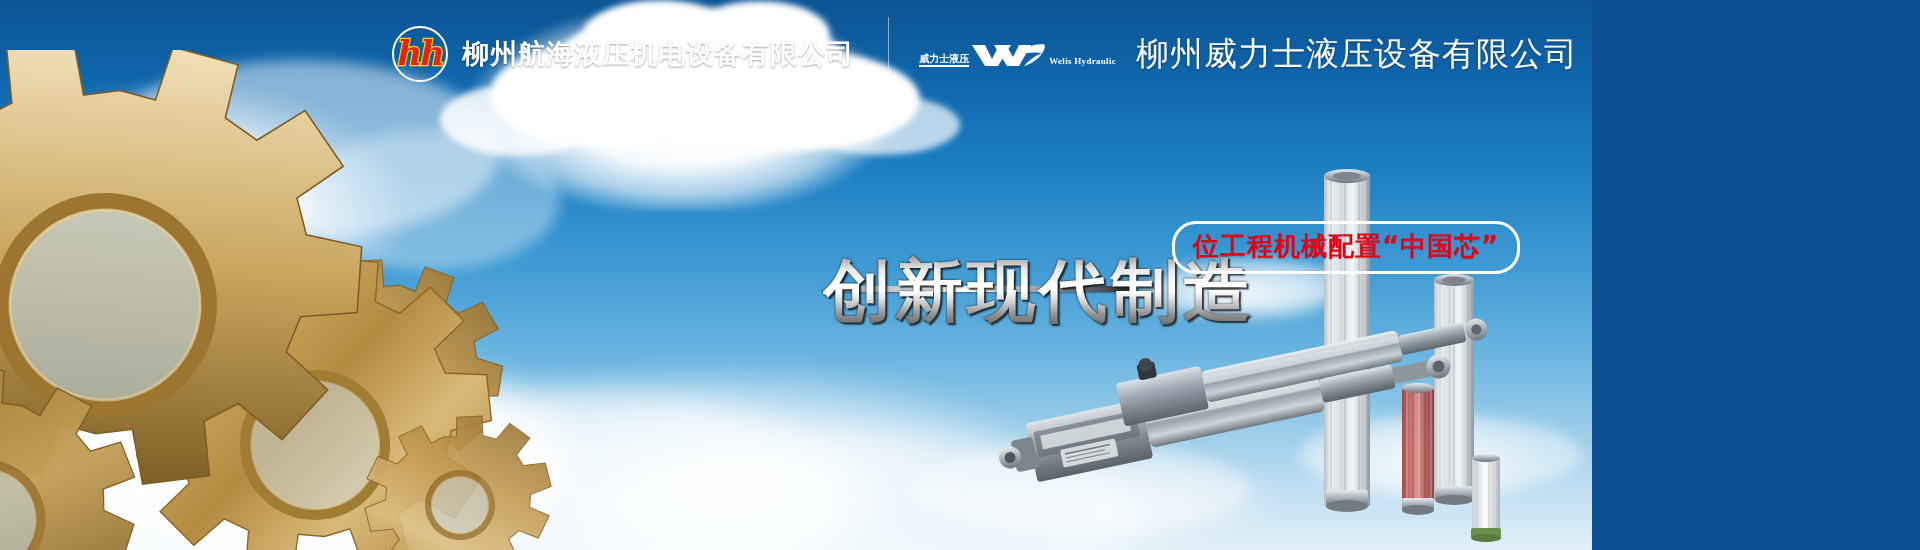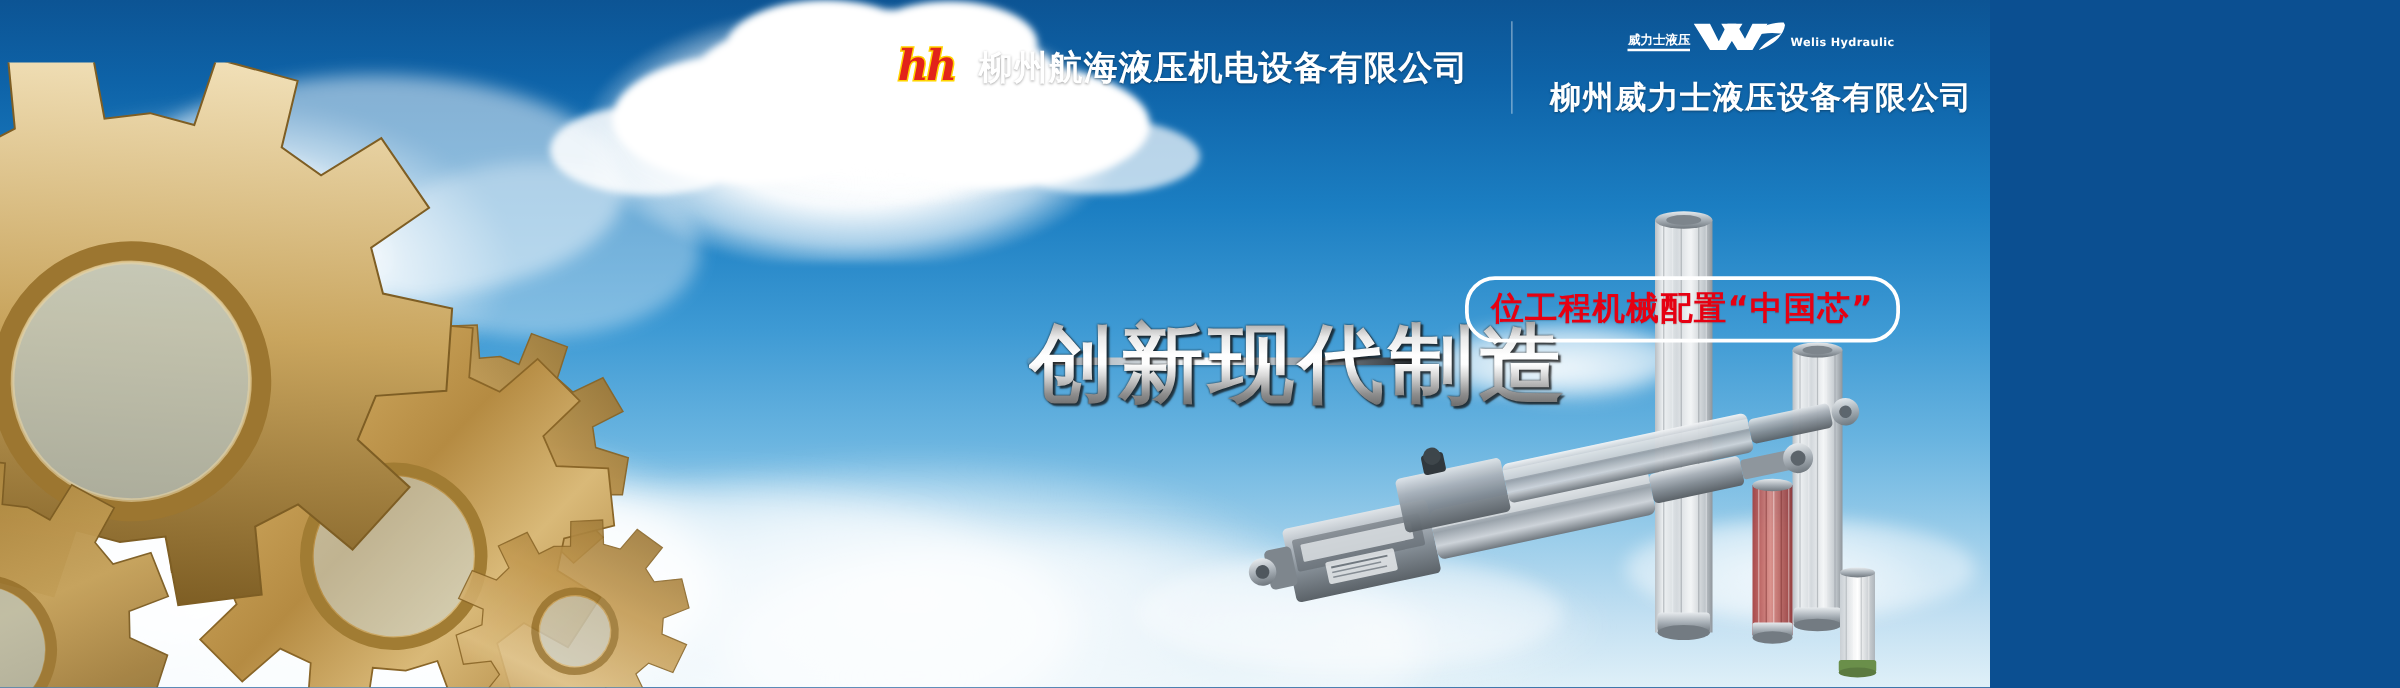--- a/index.html
+++ b/index.html
@@ -77,29 +77,29 @@
     color:#e2231a;
     -webkit-text-stroke:2.4px #ffd400;
     paint-order:stroke fill;
     transform:translateY(-1px);
   }
   .brand-name-cn {
     color:#ffffff; font-weight:bold; font-size:27px; letter-spacing:1px;
     white-space:nowrap; text-shadow:0 1px 2px rgba(0,0,0,.35);
   }
   #brand-divider { width:1px; height:74px; background:rgba(255,255,255,.5); margin:0 0px; }
-  #brand-welis { display:flex; flex-direction:column; align-items:center; padding-left:30px; gap:20px; }
+  #brand-welis { display:flex; flex-direction:row; align-items:center; padding-left:30px; gap:20px; }
   #welis-mark { display:flex; align-items:flex-end; gap:3px; height:26px; }
   #welis-cn-small {
     color:#fff; font-size:10px; font-weight:bold; letter-spacing:0px; line-height:11px;
     border-bottom:2.5px solid #fff; padding-bottom:1px; white-space:nowrap;
   }
   #welis-ws { line-height:0; }
-  #welis-en { color:#fff; font-size:9px; font-weight:bold; letter-spacing:.3px; align-self:flex-end; padding-bottom:1px; }
-  #welis-name { color:#fff; font-weight:bold; font-size:25px; letter-spacing:1px; white-space:nowrap; text-shadow:0 1px 2px rgba(0,0,0,.35); }
+  #welis-en { color:#fff; font-size:9px; font-weight:bold; letter-spacing:.3px; align-self:flex-end; padding-bottom:1px;font-family:Liberation Serif, serif; }
+  #welis-name { color:#fff; font-weight:normal; font-size:33px; letter-spacing:1px; white-space:nowrap; text-shadow:0 1px 2px rgba(0,0,0,.35); }
 
   
   #slogan { position:absolute; left:0; top:0; width:1920px; height:550px; pointer-events:none; }
 
   .metal-text {
     position:absolute;
     font-family:"DejaVu Sans","Liberation Sans",sans-serif;
     font-weight:bold;
     letter-spacing:4px;
     white-space:nowrap;

